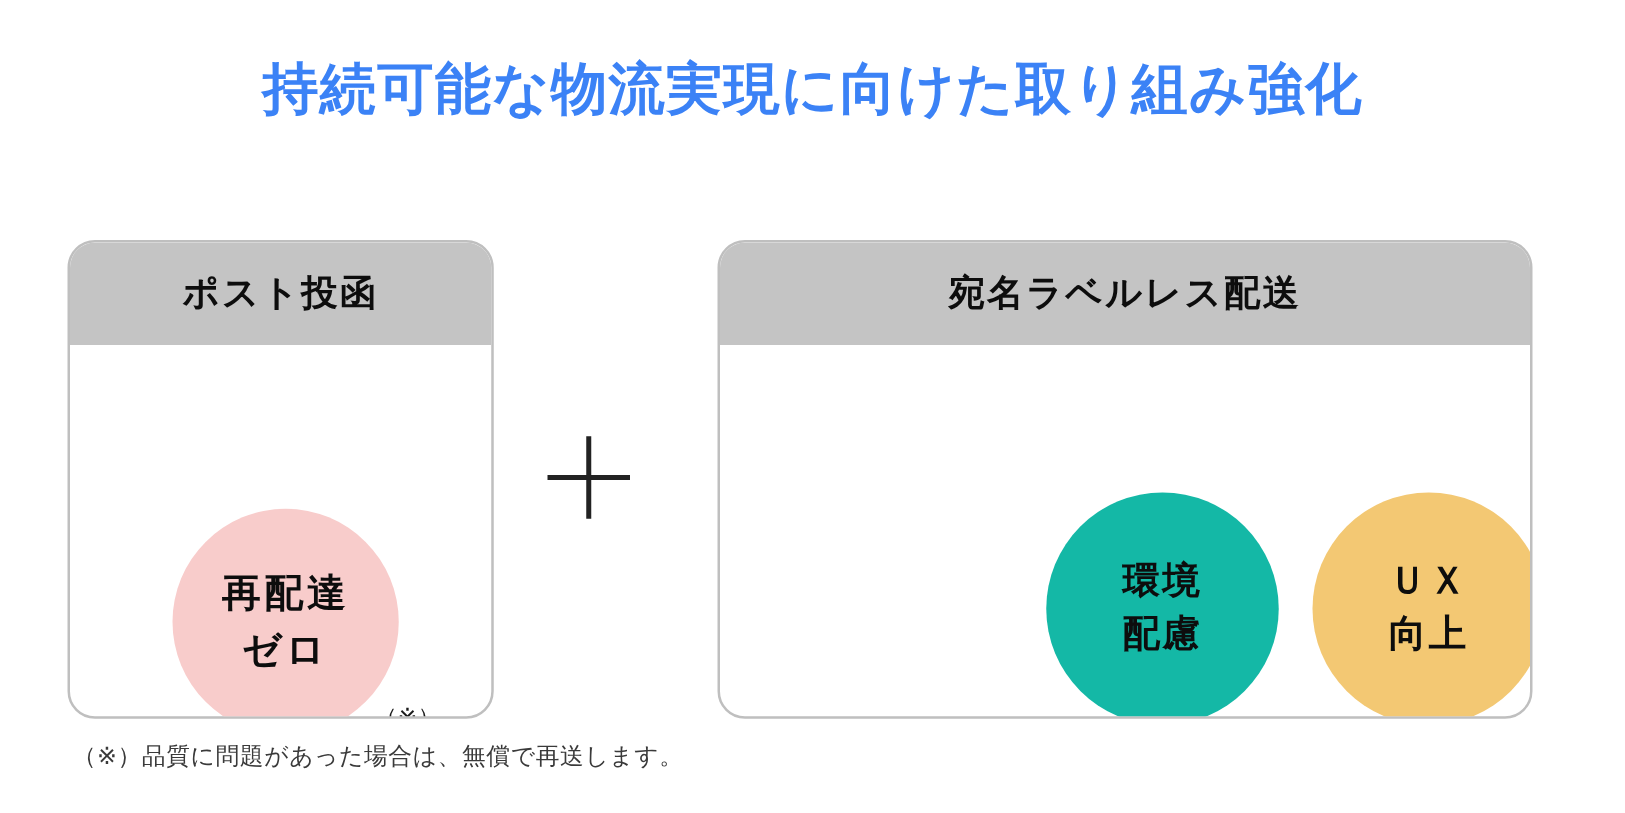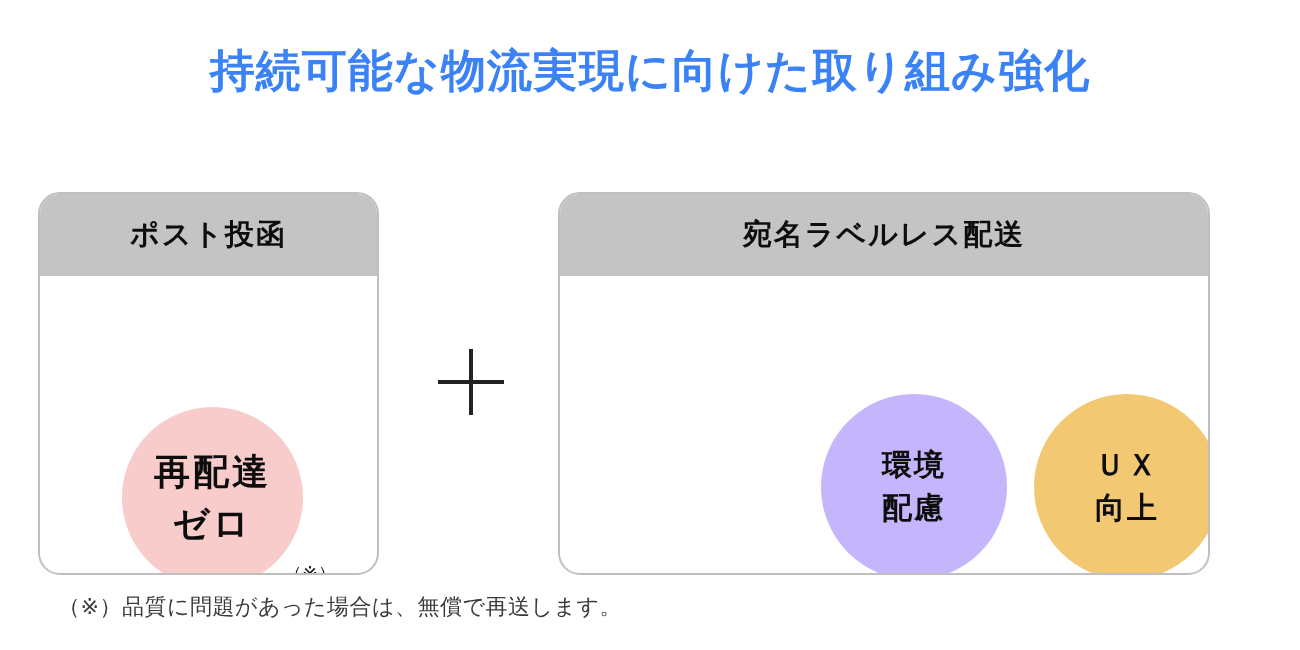--- a/index.html
+++ b/index.html
@@ -38,20 +38,21 @@
   }
 
   
   .card {
     position: absolute;
     background: #ffffff;
     border: 2px solid #bfbfbf;
     border-radius: 22px;
     box-sizing: border-box;
     overflow: hidden;
+    margin-left: 16px;
   }
   .card-header {
     position: absolute;
     left: 0;
     top: 0;
     width: 100%;
     height: 82px;
     background: #c4c4c4;
     display: flex;
     align-items: center;
@@ -106,37 +107,37 @@
   }
 
   #circle-pink {
     left: 82px;
     top: 131px;
     width: 181px;
     height: 181px;
     background: #f8cccb;
   }
   #circle-pink .circle-line {
-    font-size: 36px;
+    font-size: 31px;
     letter-spacing: 3px;
   }
 
   #circle-green {
     left: 42px;
     top: 118px;
     width: 186px;
     height: 186px;
     background: #a8d472;
   }
   #circle-blue {
     left: 261px;
     top: 118px;
     width: 186px;
     height: 186px;
-    background: #c4b5fd;
+    background: #14b8a6;
   }
   #circle-orange {
     left: 474px;
     top: 118px;
     width: 186px;
     height: 186px;
     background: #f3c873;
     align-items: center;
   }
 
@@ -174,21 +175,21 @@
     width: 4px;
     height: 66px;
     background: #222222;
   }
 
   
   .footnote {
     position: absolute;
     left: 58px;
     top: 592px;
-    font-size: 22px;
+    font-size: 19px;
     color: #3a3a3a;
     letter-spacing: 0.5px;
     white-space: nowrap;
   }
 </style>
 </head>
 <body>
 
 <div id="page-root">
 

